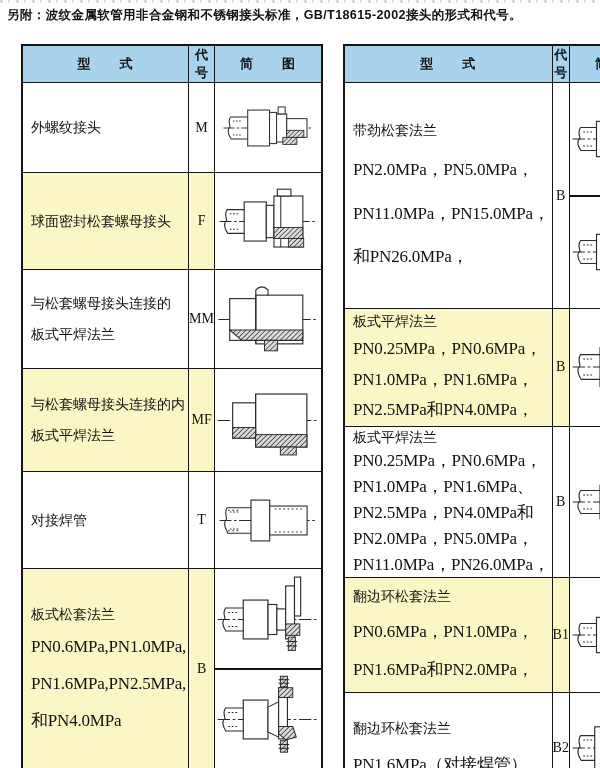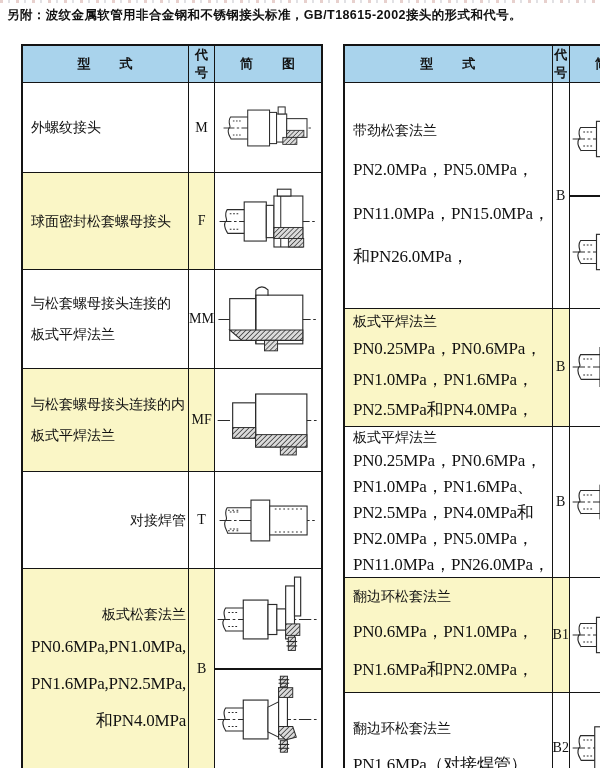--- a/index.html
+++ b/index.html
@@ -196,21 +196,21 @@
                   <rect x="20" y="58" width="26" height="12" fill="url(#hp3)" stroke="#2B2B2B" stroke-width="1.1"></rect>
                   <rect x="46" y="66" width="58" height="14" fill="url(#hp3)" stroke="#2B2B2B" stroke-width="1.1"></rect>
                   <rect x="74" y="80" width="18" height="9" fill="url(#hp3)" stroke="#2B2B2B" stroke-width="1.1"></rect>
                 </svg>
               </div>
             </div>
           </td>
         </tr>
         <tr style="height: 97px;">
           <td class="type-cell">
-            <div class="type-wrap" style="line-height: 2.3; align-items: flex-end;">
+            <div class="type-wrap" style="line-height: 2.3;">
               <div class="type-line">对接焊管</div>
             </div>
           </td>
           <td class="code-cell">T</td>
           <td class="diag-cell">
             <div class="diag-wrap" style="height: 94px;">
               <div class="diag-half">
                 <svg viewBox="0 0 120 100" width="106" height="85" preserveAspectRatio="xMidYMid meet">
     <defs>
                     <pattern id="hp4" width="4" height="4" patternUnits="userSpaceOnUse" patternTransform="rotate(45)">
@@ -228,21 +228,21 @@
                   <line x1="68" y1="63.5" x2="100" y2="63.5" stroke="#2B2B2B" stroke-width="1.2" stroke-dasharray="2 3"></line>
                   <line x1="13" y1="38" x2="25" y2="38" stroke="#2B2B2B" stroke-width="1.2" stroke-dasharray="2 3"></line>
                   <line x1="13" y1="62" x2="25" y2="62" stroke="#2B2B2B" stroke-width="1.2" stroke-dasharray="2 3"></line>
                 </svg>
               </div>
             </div>
           </td>
         </tr>
         <tr style="height: 202px;">
           <td class="type-cell hl">
-            <div class="type-wrap" style="line-height: 2.15; align-items: flex-end;">
+            <div class="type-wrap" style="line-height: 2.15;">
               <div class="type-line">板式松套法兰</div>
               <div class="type-line pn">PN0.6MPa,PN1.0MPa,</div>
               <div class="type-line pn">PN1.6MPa,PN2.5MPa,</div>
               <div class="type-line pn">和PN4.0MPa</div>
             </div>
           </td>
           <td class="code-cell hl">B</td>
           <td class="diag-cell">
             <div class="diag-wrap" style="height: 199px;">
               <div class="diag-half">

